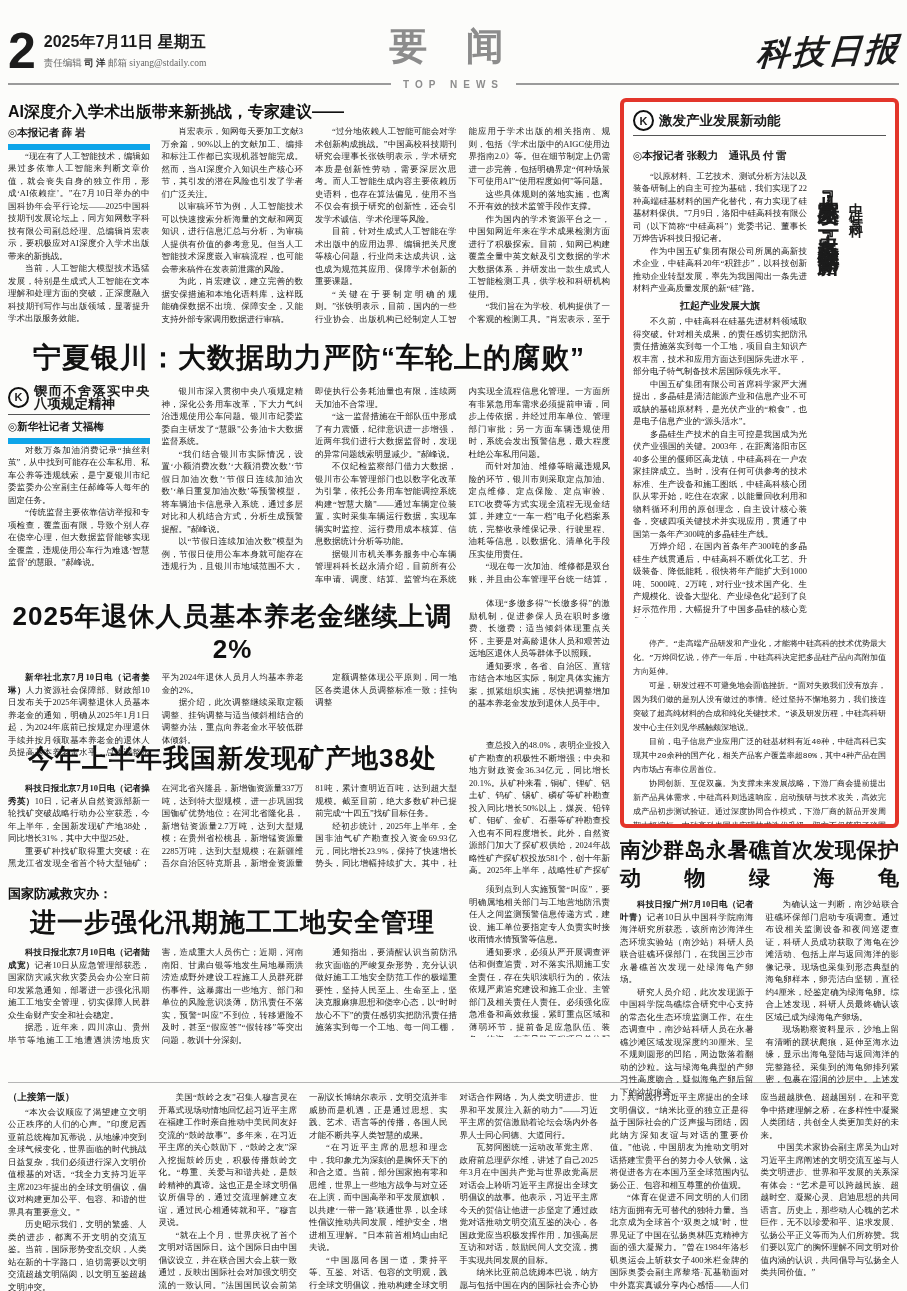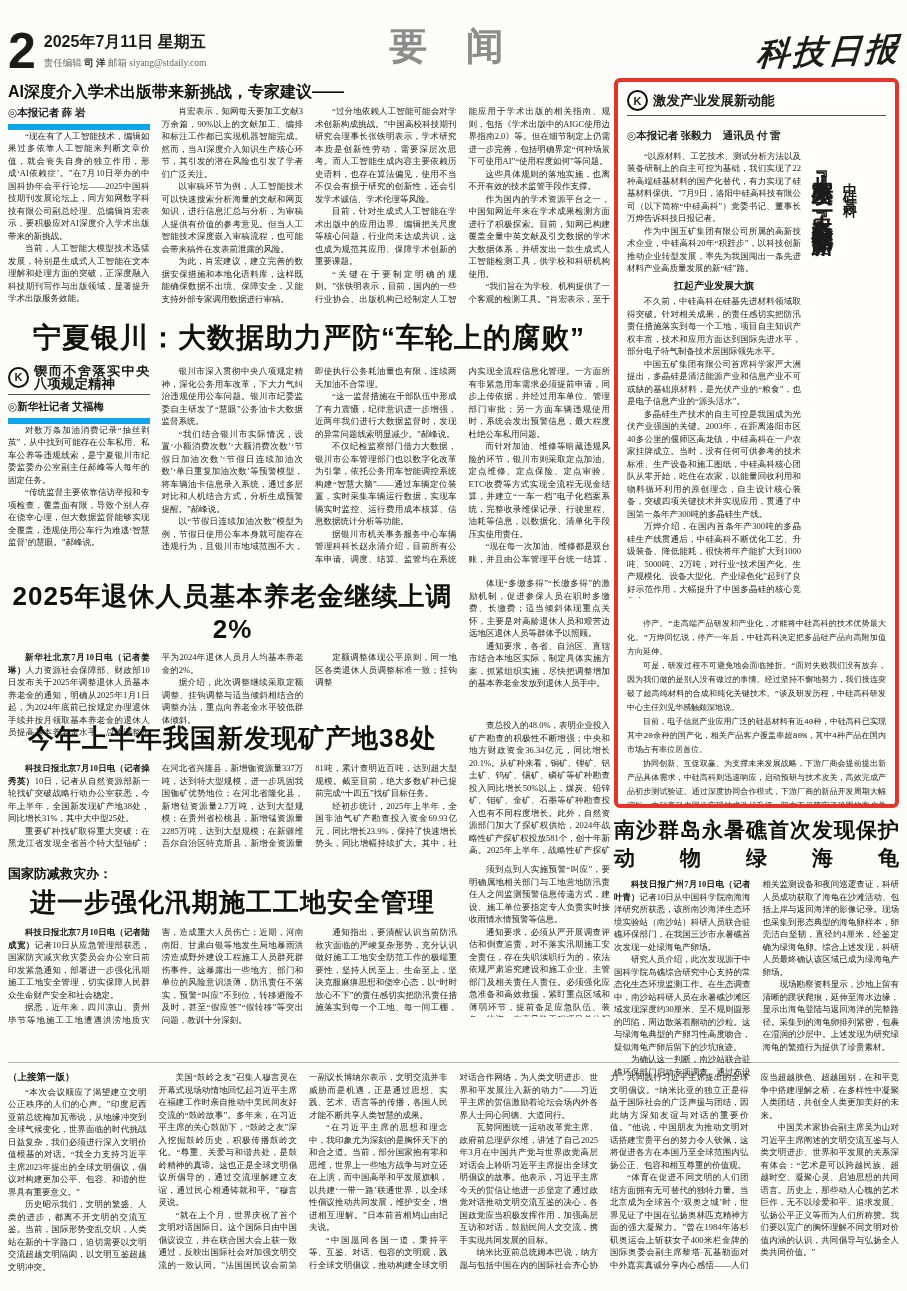--- a/index.html
+++ b/index.html
@@ -16,21 +16,21 @@
   .editor-line b{color:#333;}
   .section-cn{font-family:"Liberation Sans","DejaVu Sans",sans-serif;font-weight:900;font-size:38px;
               color:#8c8c8c;letter-spacing:14px;text-align:center;}
   .mh-logo{width:300px;text-align:right;font-weight:bold;font-style:italic;font-size:33px;
            letter-spacing:3px;transform:rotate(-2deg) skewX(-6deg);transform-origin:right bottom;}
   .header-rule{display:flex;align-items:center;gap:12px;margin-top:4px;height:16px;}
   .rule-line{flex:1;height:2px;background:#9a9a9a;}
   .top-news{font-family:"Liberation Sans","DejaVu Sans",sans-serif;font-weight:bold;font-size:10px;
             color:#8c8c8c;letter-spacing:6px;}
   
-  .content{display:flex;gap:4px;margin-top:4px;}
+  .content{display:flex;gap:10px;margin-top:4px;}
   .col-left{width:602px;}
   .col-right{width:287px;}
   
   .body{font-size:8.5px;line-height:12.5px;text-align:justify;column-fill:auto;overflow:hidden;}
   .body p{margin:0;text-indent:2em;}
   .body p.subhead{text-indent:0;text-align:center;font-family:"Liberation Sans","DejaVu Sans",sans-serif;
                   font-weight:bold;font-size:10px;margin:5px 0 3px;}
   .body p.cont-tag{text-indent:0;font-family:"Liberation Sans","DejaVu Sans",sans-serif;font-weight:bold;font-size:9.5px;margin-bottom:2px;}
   .cols4{column-count:4;column-gap:12px;}
   .cols3{column-count:3;column-gap:12px;}
@@ -99,20 +99,25 @@
           <span>邮箱</span>
           <span>siyang@stdaily.com</span>
         </div>
       </div>
     </div>
     <div class="mh-center">
       <div class="section-cn">要 闻</div>
     </div>
     <div class="mh-logo">科技日报</div>
   </header>
+  <div class="header-rule">
+    <span class="rule-line"></span>
+    <span class="top-news">TOP NEWS</span>
+    <span class="rule-line"></span>
+  </div>
 
   <div class="content">
 
     <div class="col-left">
 
       <article class="art-ai">
         <div class="kicker h-sans">AI深度介入学术出版带来新挑战，专家建议——</div>
         <div class="body cols4">
           <p class="byline">◎本报记者 薛 岩</p>
           <span><p>“现在有了人工智能技术，编辑如果过多依靠人工智能来判断文章价值，就会丧失自身的独立作用，形成‘AI依赖症’。”在7月10日举办的中国科协年会平行论坛——2025中国科技期刊发展论坛上，同方知网数字科技有限公司副总经理、总编辑肖宏表示，要积极应对AI深度介入学术出版带来的新挑战。</p><p>当前，人工智能大模型技术迅猛发展，特别是生成式人工智能在文本理解和处理方面的突破，正深度融入科技期刊写作与出版领域，显著提升学术出版服务效能。</p><p>肖宏表示，知网每天要加工文献3万余篇，90%以上的文献加工、编排和标注工作都已实现机器智能完成。然而，当AI深度介入知识生产核心环节，其引发的潜在风险也引发了学者们广泛关注。</p><p>以审稿环节为例，人工智能技术可以快速搜索分析海量的文献和网页知识，进行信息汇总与分析，为审稿人提供有价值的参考意见。但当人工智能技术深度嵌入审稿流程，也可能会带来稿件在发表前泄露的风险。</p><p>为此，肖宏建议，建立完善的数据安保措施和本地化语料库，这样既能确保数据不出境、保障安全，又能支持外部专家调用数据进行审稿。</p><p>“过分地依赖人工智能可能会对学术创新构成挑战。”中国高校科技期刊研究会理事长张铁明表示，学术研究本质是创新性劳动，需要深层次思考。而人工智能生成内容主要依赖历史语料，也存在算法偏见，使用不当不仅会有损于研究的创新性，还会引发学术诚信、学术伦理等风险。</p><p>目前，针对生成式人工智能在学术出版中的应用边界、编辑把关尺度等核心问题，行业尚未达成共识，这也成为规范其应用、保障学术创新的重要课题。</p><p>“关键在于要制定明确的规则。”张铁明表示，目前，国内的一些行业协会、出版机构已经制定人工智能应用于学术出版的相关指南、规则，包括《学术出版中的AIGC使用边界指南2.0》等。但在细节制定上仍需进一步完善，包括明确界定“何种场景下可使用AI”“使用程度如何”等问题。</p><p>这些具体规则的落地实施，也离不开有效的技术监管手段作支撑。</p><p>作为国内的学术资源平台之一，中国知网近年来在学术成果检测方面进行了积极探索。目前，知网已构建覆盖全量中英文献及引文数据的学术大数据体系，并研发出一款生成式人工智能检测工具，供学校和科研机构使用。</p><p>“我们旨在为学校、机构提供了一个客观的检测工具。”肖宏表示，至于具体的重复率、相似比阈值设定是否合适，还需要各单位根据自身学术标准和具体情况来确定。</p></span>

